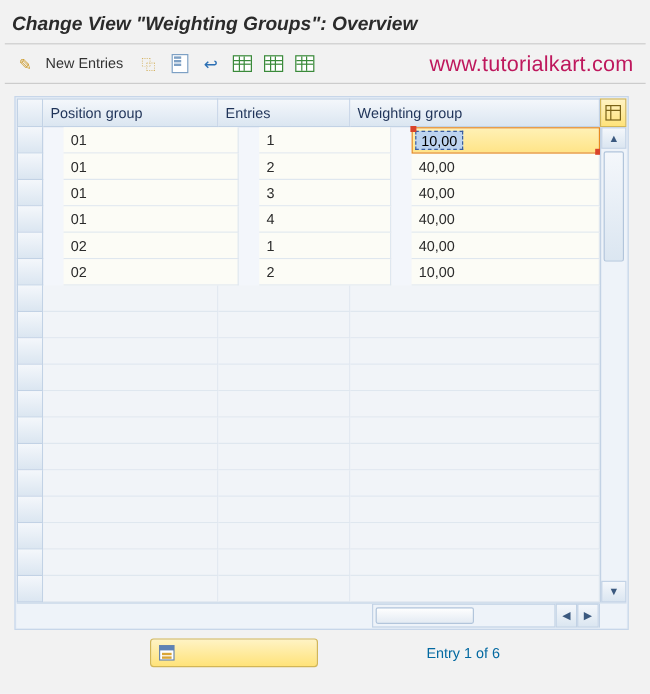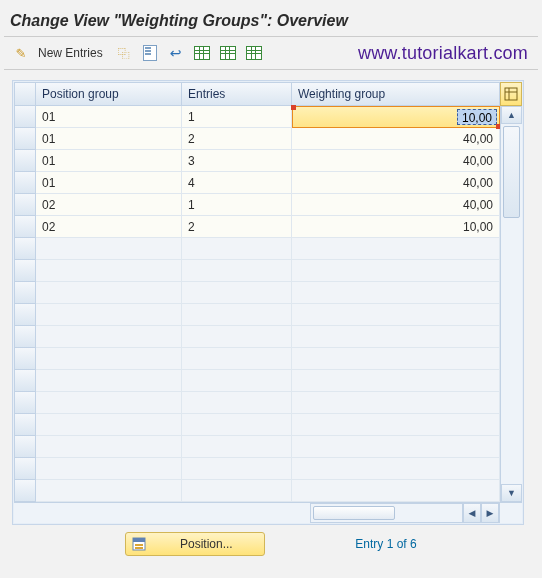--- a/index.html
+++ b/index.html
@@ -54,21 +54,21 @@
     font-size: 12px;
     color: #333;
     padding: 2px 6px 2px 2px;
     cursor: pointer;
   }
   .watermark {
     position: absolute;
     right: 10px;
     top: 39px;
     font-size: 18px;
-    color: #4c1d95;
+    color: #be185d;
     font-family: Arial, sans-serif;
     letter-spacing: 0.2px;
     z-index: 50;
     pointer-events: none;
   }
   
   .ico-pencil::before { content:"✎"; color:#cc9a2b; font-size:13px; }
   .ico-copy::before { content:"⿻"; color:#c99a2b; font-size:12px; }
   .ico-doc { width:12px; height:14px; background:#fff; border:1px solid #7da0c4; position:relative; }
   .ico-doc::after { content:""; position:absolute; top:1px; left:1px; width:6px; height:2px; background:#7da0c4; box-shadow:0 3px 0 #7da0c4,0 6px 0 #7da0c4; }
@@ -154,25 +154,25 @@
     height: 22px;
     box-sizing: border-box;
     border-right: 1px solid #dfe7ef;
     border-bottom: 1px solid #dfe7ef;
     display: flex;
     align-items: center;
     padding: 0 6px;
     font-size: 12px;
     color: #2b2b2b;
   }
-  .row.filled .cell { background:#fcfcf6; }
+  .row.filled .cell { background:#fcfcf6;margin-left:17px; }
   .row.empty .cell  { background:#f1f4f8; }
   .col-wg.cell { width:146px; }
   .col-pos.cell { width:110px; }
-  .col-wf.cell { flex:1;justify-content:flex-end; }
+  .col-wf.cell { flex:1; }
   
   .sel-cell {
     background: linear-gradient(#fff1b5,#ffe488) !important;
     border: 1px solid #e88a1f !important;
     position: relative;
     padding: 0;
   }
   .sel-cell .sel-inner {
     background: #bdd4f0;
     border: 1px dashed #3a5ea0;
@@ -478,17 +478,16 @@
   </div>
 
   <div class="footer">
     <div class="pos-btn">
       <svg class="pb-icon" viewBox="0 0 14 14">
         <rect x="1" y="1" width="12" height="12" fill="#fff" stroke="#6b87ad"></rect>
         <rect x="1" y="1" width="12" height="4" fill="#5f82b5"></rect>
         <rect x="3" y="7" width="8" height="2" fill="#d9a536"></rect>
         <rect x="3" y="10" width="8" height="2" fill="#d9a536"></rect>
       </svg>
-      <span class="pb-text">Position...</span>
     </div>
     <span class="entry-text">Entry 1 of 6</span>
   </div>
 </div>
 
 </body></html>

